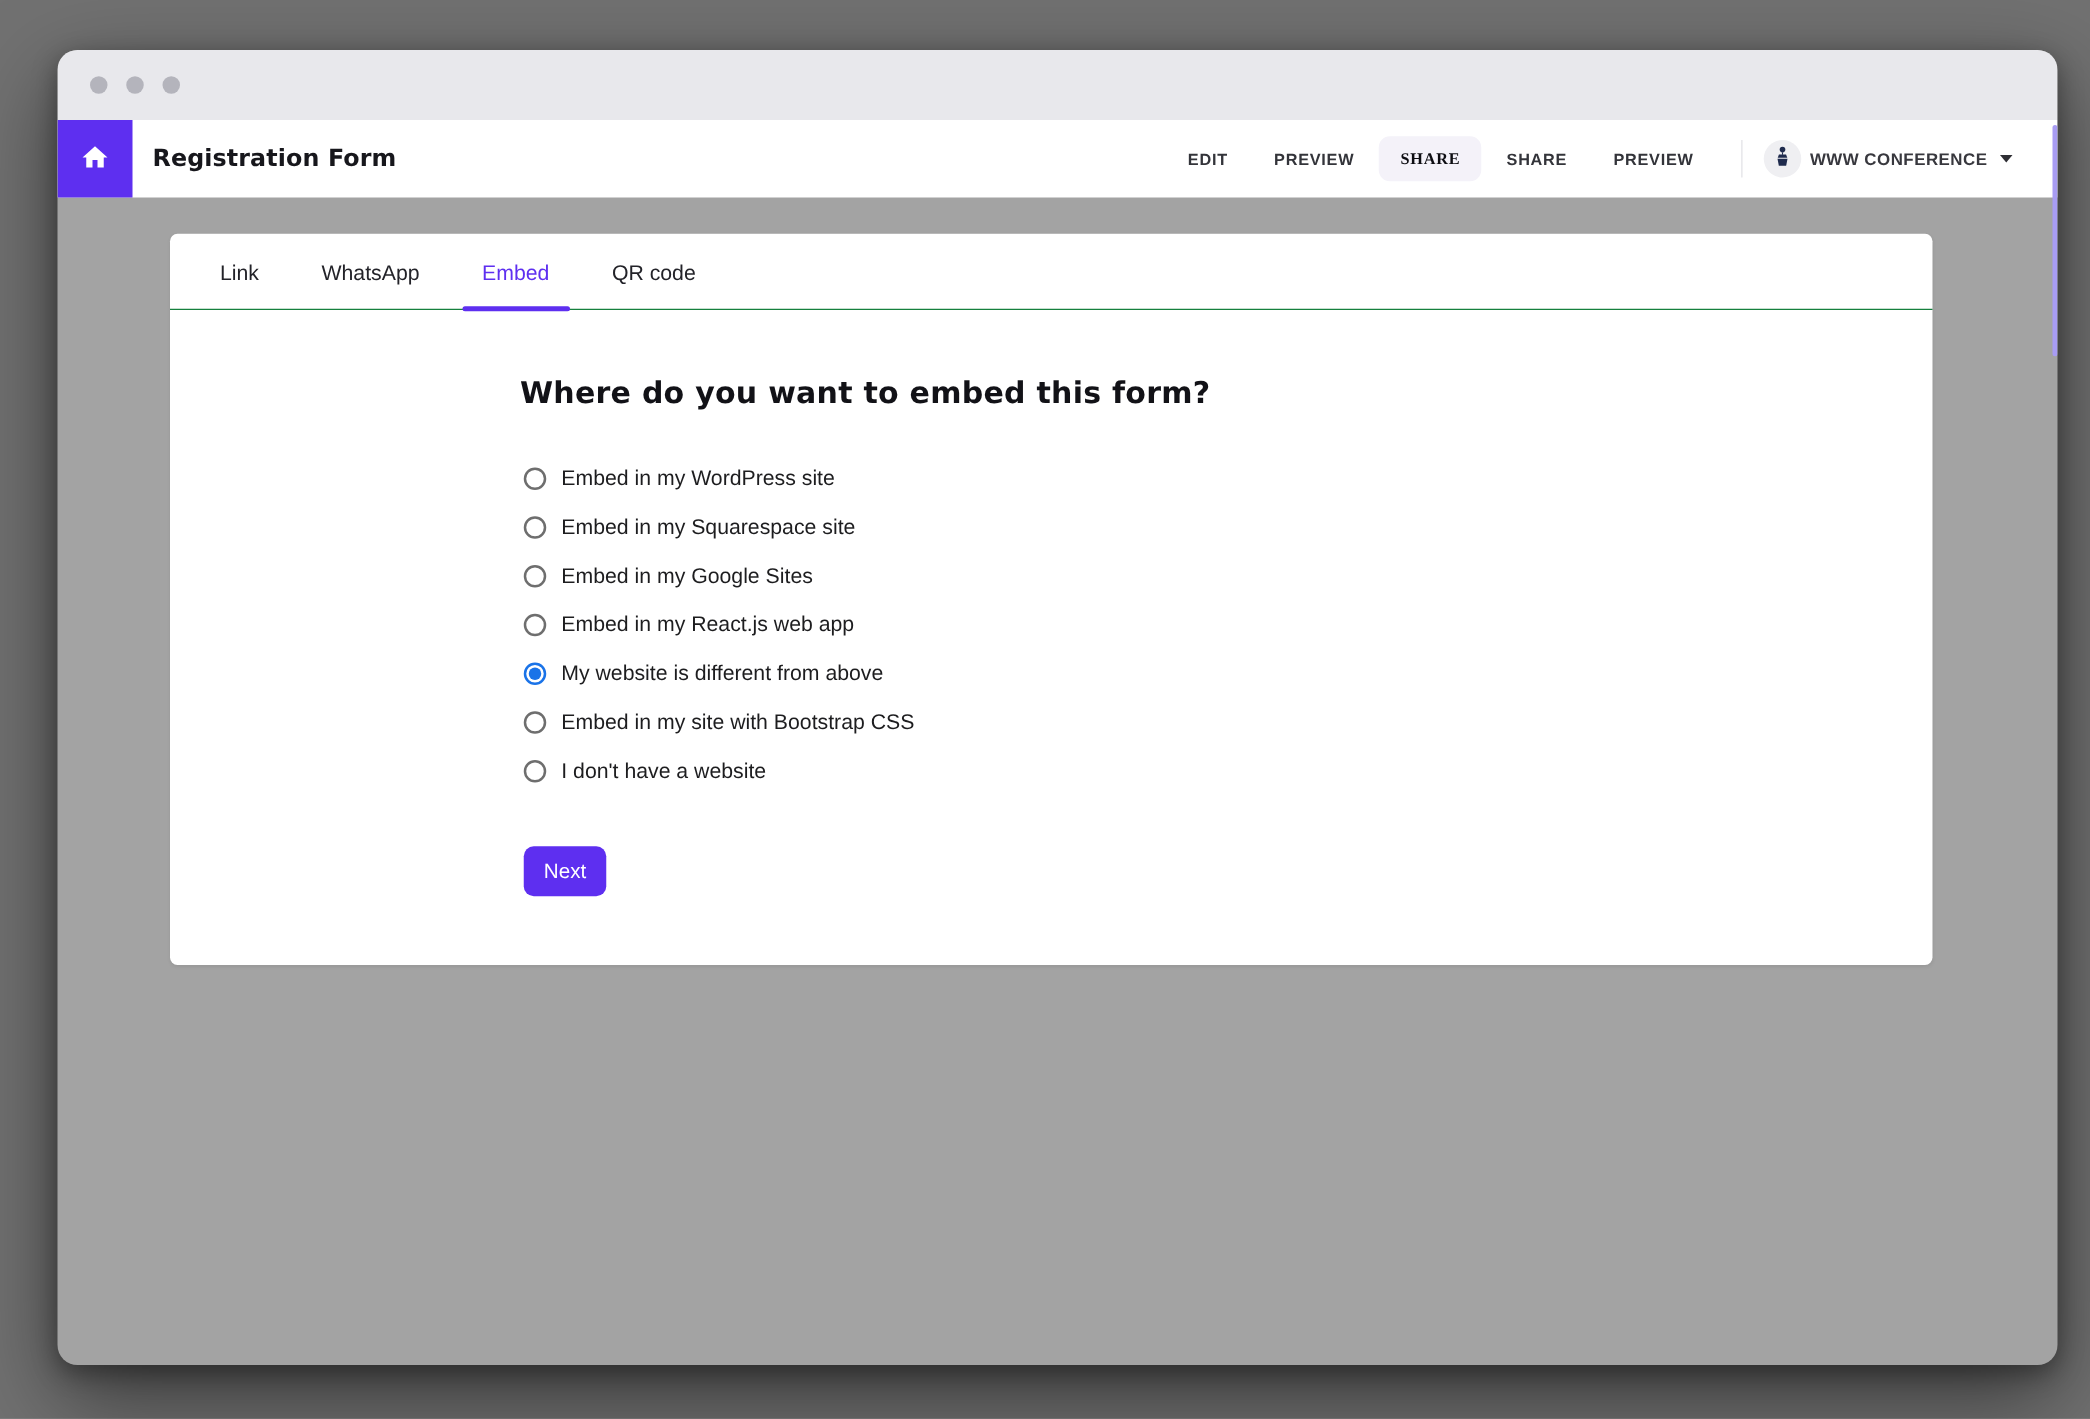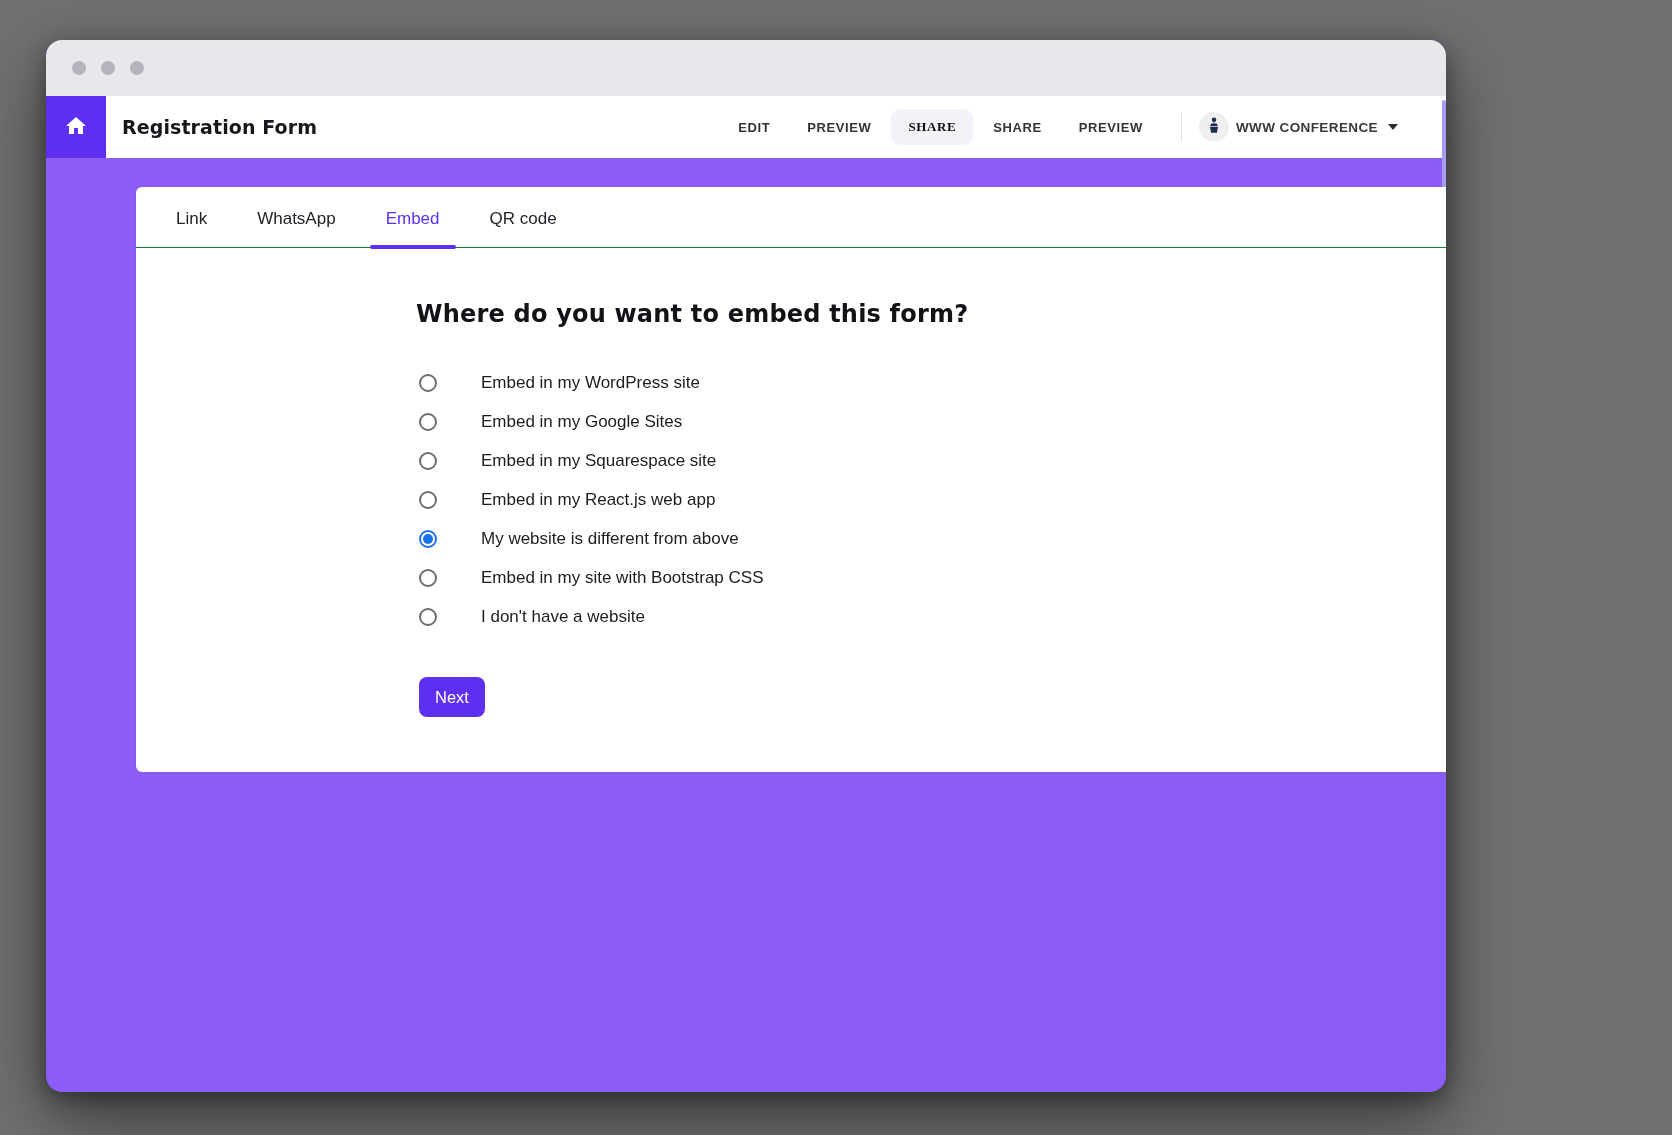--- a/index.html
+++ b/index.html
@@ -10,43 +10,43 @@
   html,body{margin:0;padding:0;width:1672px;height:1135px;}
   body{
     background:#717171;
     font-family:"Liberation Sans",sans-serif;
     position:relative;
     overflow:hidden;
   }
 
   
   .window{
-    position:absolute;left:46px;top:40px;width:1400px;height:1052px;
-    background:#8b5cf6;border-radius:16px;overflow:hidden;
+    position:absolute;left:46px;top:40px;width:1600px;height:1052px;
+    background:#a3a3a3;border-radius:16px;overflow:hidden;
     box-shadow:0 26px 70px rgba(0,0,0,.5),0 6px 20px rgba(0,0,0,.35);
   }
   .chrome{
     height:56px;background:#e8e8ec;display:flex;align-items:center;
     padding-left:26px;gap:15px;
   }
   .chrome-dot{width:14px;height:14px;border-radius:50%;background:#b4b4bc;}
 
   
   .appbar{
     height:62px;background:#ffffff;display:flex;align-items:center;
   }
   .home-btn{
     width:60px;height:62px;background:var(--accent);flex:0 0 auto;
     display:flex;align-items:center;justify-content:center;cursor:pointer;border:none;
   }
   .app-title{
     margin-left:16px;font-size:19px;font-weight:700;color:#17171c;
     font-family:"DejaVu Sans","Liberation Sans",sans-serif;letter-spacing:.1px;
   }
-  .nav{margin-left:auto;display:flex;align-items:center;padding-right:48px;}
+  .nav{margin-left:auto;display:flex;align-items:center;padding-right:36px;}
   .nav-item{
     font-size:13px;font-weight:600;letter-spacing:.6px;color:#33343a;
     padding:10px 17px;margin-left:3px;border-radius:9px;cursor:pointer;white-space:nowrap;
   }
   .nav-item.active{background:#f4f2f9;color:#0d0d12;font-weight:700;font-family:Liberation Serif, serif;}
   .nav-divider{width:1px;height:30px;background:#e2e2e6;margin:0 17px 0 21px;}
   .account{display:flex;align-items:center;gap:7px;cursor:pointer;}
   .avatar{
     width:30px;height:30px;border-radius:50%;background:#efeff2;
     display:flex;align-items:center;justify-content:center;flex:0 0 auto;
@@ -86,21 +86,21 @@
   .option{display:flex;align-items:center;height:18px;margin-bottom:21px;cursor:pointer;}
   .radio{
     width:18px;height:18px;border-radius:50%;border:2px solid #6e6e6e;
     background:#fff;margin-right:12px;flex:0 0 auto;position:relative;
   }
   .option.selected .radio{border-color:var(--radio-selected);}
   .option.selected .radio::after{
     content:"";position:absolute;left:2px;top:2px;right:2px;bottom:2px;
     background:var(--radio-selected);border-radius:50%;
   }
-  .option-label{font-size:17px;color:#1d1d1f;margin-left:32px;}
+  .option-label{font-size:17px;color:#1d1d1f;}
   .next-btn{
     margin:30px 0 0;width:66px;height:40px;background:var(--accent);color:#fff;
     font-size:16.5px;font-weight:500;border:none;border-radius:8px;cursor:pointer;
     font-family:inherit;
   }
 </style>
 </head>
 <body>
 
 <div class="window">
@@ -160,25 +160,25 @@
     <div class="card-content">
       <h1 class="question">Where do you want to embed this form?</h1>
 
       <div class="options">
         <div class="option">
           <span class="radio"></span>
           <span class="option-label">Embed in my WordPress site</span>
         </div>
         <div class="option">
           <span class="radio"></span>
+          <span class="option-label">Embed in my Squarespace site</span>
+        </div>
+        <div class="option">
+          <span class="radio"></span>
           <span class="option-label">Embed in my Google Sites</span>
-        </div>
-        <div class="option">
-          <span class="radio"></span>
-          <span class="option-label">Embed in my Squarespace site</span>
         </div>
         <div class="option">
           <span class="radio"></span>
           <span class="option-label">Embed in my React.js web app</span>
         </div>
         <div class="option selected">
           <span class="radio"></span>
           <span class="option-label">My website is different from above</span>
         </div>
         <div class="option">

